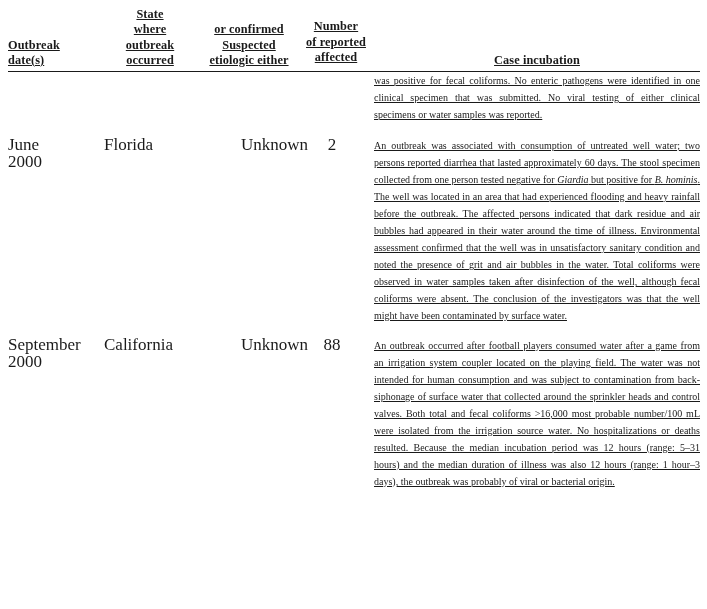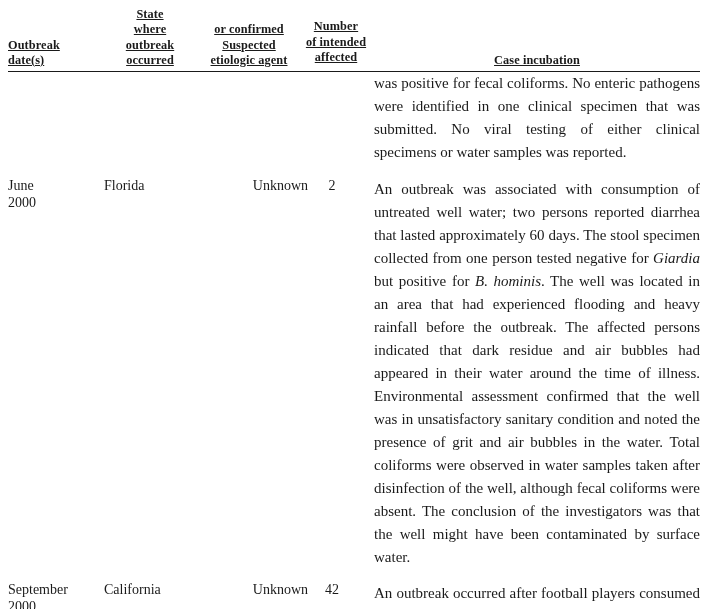--- a/index.html
+++ b/index.html
@@ -55,37 +55,38 @@
   
   .tbody { position: relative; }
 
   .row {
     position: relative;
     font-size: 12.6px;
   }
   .cell {
     position: absolute;
     top: 0;
-    font-size: 14px;
+    font-size: 17px;
     line-height: 16.7px;
   }
   .c-date    { left: 8px;   width: 96px;  text-align: left; }
   .c-state   { left: 104px; width: 92px;  text-align: left; }
   .c-agent   { left: 190px; width: 118px; text-align: right; }
   .c-persons { left: 300px; width: 64px;  text-align: center; }
 
   .c-desc {
     position: relative;
     margin-left: 374px;
     width: 326px;
     text-align: justify;
     text-justify: inter-word;
-    line-height: 23px;
-    font-size: 15px;
+    line-height: 17px;
+    font-size: 10px;
     hyphens: manual;
+    text-decoration: underline;
   }
   .c-desc.last-line-left > :last-child { text-align: left; }
 
   .desc-p { margin: 0; }
   .desc-p i { font-style: italic; }
 
   .row-gap { height: 14px; }
   .row-gap-sm { height: 13px; }
 
   
@@ -106,26 +107,26 @@
     <div class="th th-state">
       <span class="ln">State</span>
       <span class="ln">where</span>
       <span class="ln">outbreak</span>
       <span class="ln">occurred</span>
     </div>
 
     <div class="th th-agent">
       <span class="ln">or confirmed</span>
       <span class="ln">Suspected</span>
-      <span class="ln">etiologic agent</span>
+      <span class="ln">etiologic either</span>
     </div>
 
     <div class="th th-persons">
       <span class="ln">Number</span>
-      <span class="ln">of intended</span>
+      <span class="ln">of reported</span>
       <span class="ln">affected</span>
     </div>
 
     <div class="th th-case">
       <span class="ln">Case incubation</span>
     </div>
 
     <div class="rule" style="background: rgb(26, 26, 26);"></div>
   </div>
 
@@ -154,20 +155,20 @@
 
     <div class="row-gap-sm"></div>
 
     <div class="row">
       <div class="cell c-date">
         <div>September</div>
         <div>2000</div>
       </div>
       <div class="cell c-state">California</div>
       <div class="cell c-agent">Unknown</div>
-      <div class="cell c-persons">42</div>
+      <div class="cell c-persons">88</div>
       <div class="c-desc">
         <p class="desc-p">An outbreak occurred after football players consumed water after a game from an irrigation system coupler located on the playing field. The water was not intended for human consumption and was subject to contamination from back-siphonage of surface water that collected around the sprinkler heads and control valves. Both total and fecal coliforms &gt;16,000 most probable number/100 mL were isolated from the irrigation source water. No hospitalizations or deaths resulted. Because the median incubation period was 12 hours (range: 5–31 hours) and the median duration of illness was also 12 hours (range: 1 hour–3 days), the outbreak was probably of viral or bacterial origin.</p>
       </div>
     </div>
 
   </div>
 </div>
 
 </body></html>

